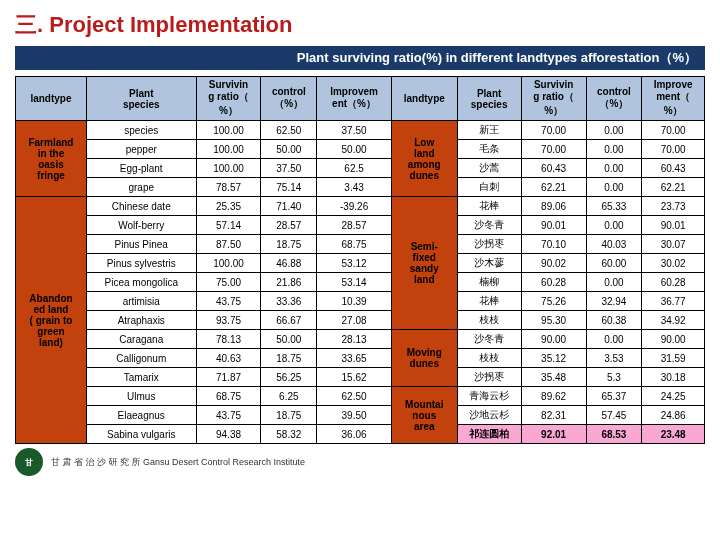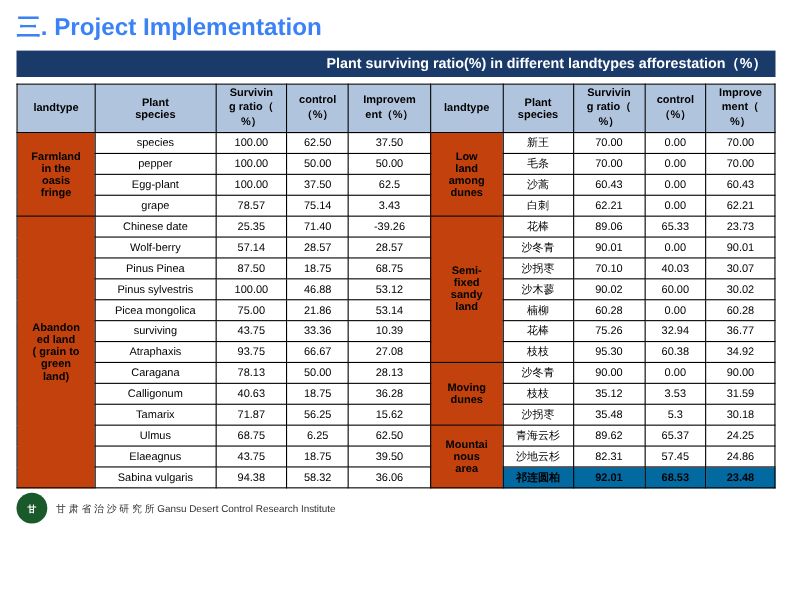--- a/index.html
+++ b/index.html
@@ -11,21 +11,21 @@
       overflow: hidden;
       font-size: 11px;
     }
     .page {
       padding: 10px 15px;
     }
     .title {
       font-size: 22px;
       font-weight: bold;
       margin-bottom: 6px;
-      color: #3b82f6;
+      color: #b91c1c;
     }
     .subtitle {
       font-size: 13px;
       font-weight: bold;
       background: #1a3a6a;
       color: #fff;
       padding: 3px 8px;
       margin-bottom: 6px;
       text-align: right;
     }
@@ -42,21 +42,21 @@
     }
     th {
       background: #d0d8e8;
       font-weight: bold;
     }
     .landtype-cell {
       font-weight: bold;
       background: #c2410c;
     }
     .highlighted {
-      background: #0369a1;
+      background: #f9a8d4;
       font-weight: bold;
     }
     .footer {
       display: flex;
       align-items: center;
       margin-top: 4px;
       font-size: 9px;
       color: #555;
     }
     .logo-area {
@@ -197,21 +197,21 @@
         <td>Picea mongolica</td>
         <td>75.00</td>
         <td>21.86</td>
         <td>53.14</td>
         <td>楠柳</td>
         <td>60.28</td>
         <td>0.00</td>
         <td>60.28</td>
       </tr>
       <tr>
-        <td>surviving</td>
+        <td>artimisia</td>
         <td>43.75</td>
         <td>33.36</td>
         <td>10.39</td>
         <td>花棒</td>
         <td>75.26</td>
         <td>32.94</td>
         <td>36.77</td>
       </tr>
       <tr>
         <td>Atraphaxis</td>
@@ -231,21 +231,21 @@
         <td class="landtype-cell" rowspan="3">Moving<br>dunes</td>
         <td>沙冬青</td>
         <td>90.00</td>
         <td>0.00</td>
         <td>90.00</td>
       </tr>
       <tr>
         <td>Calligonum</td>
         <td>40.63</td>
         <td>18.75</td>
-        <td>36.28</td>
+        <td>33.65</td>
         <td>枝枝</td>
         <td>35.12</td>
         <td>3.53</td>
         <td>31.59</td>
       </tr>
       <tr>
         <td>Tamarix</td>
         <td>71.87</td>
         <td>56.25</td>
         <td>15.62</td>

